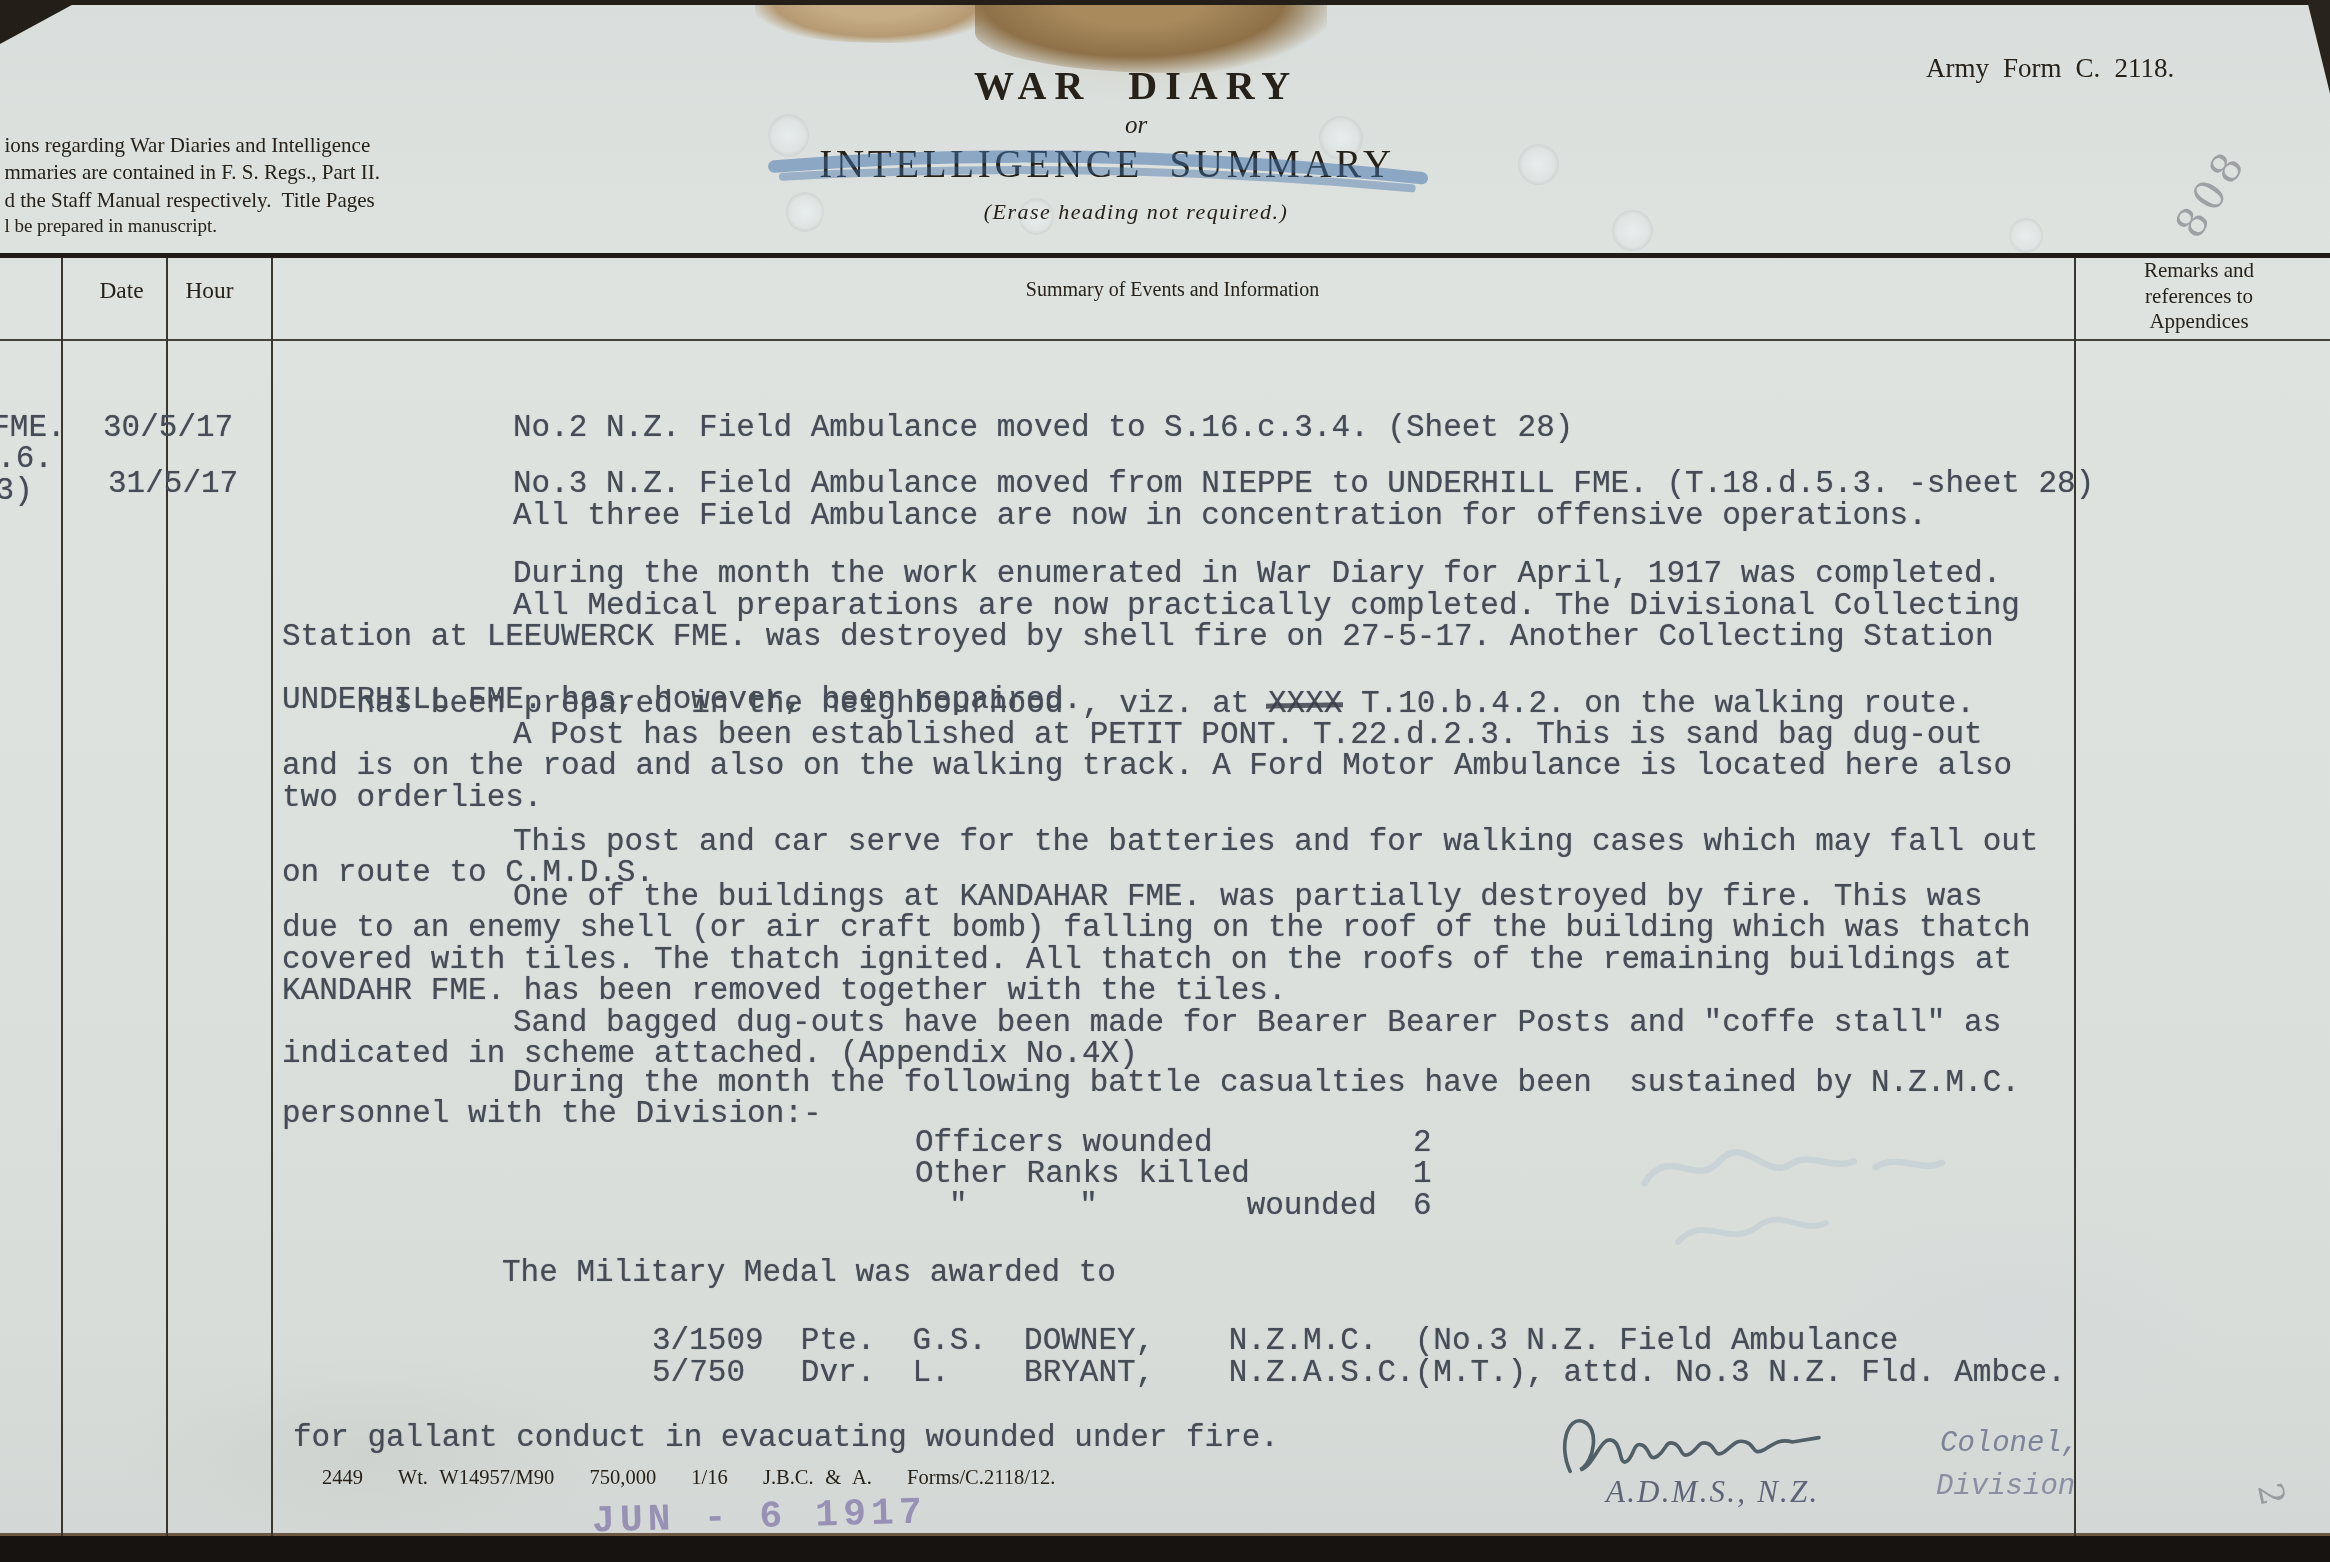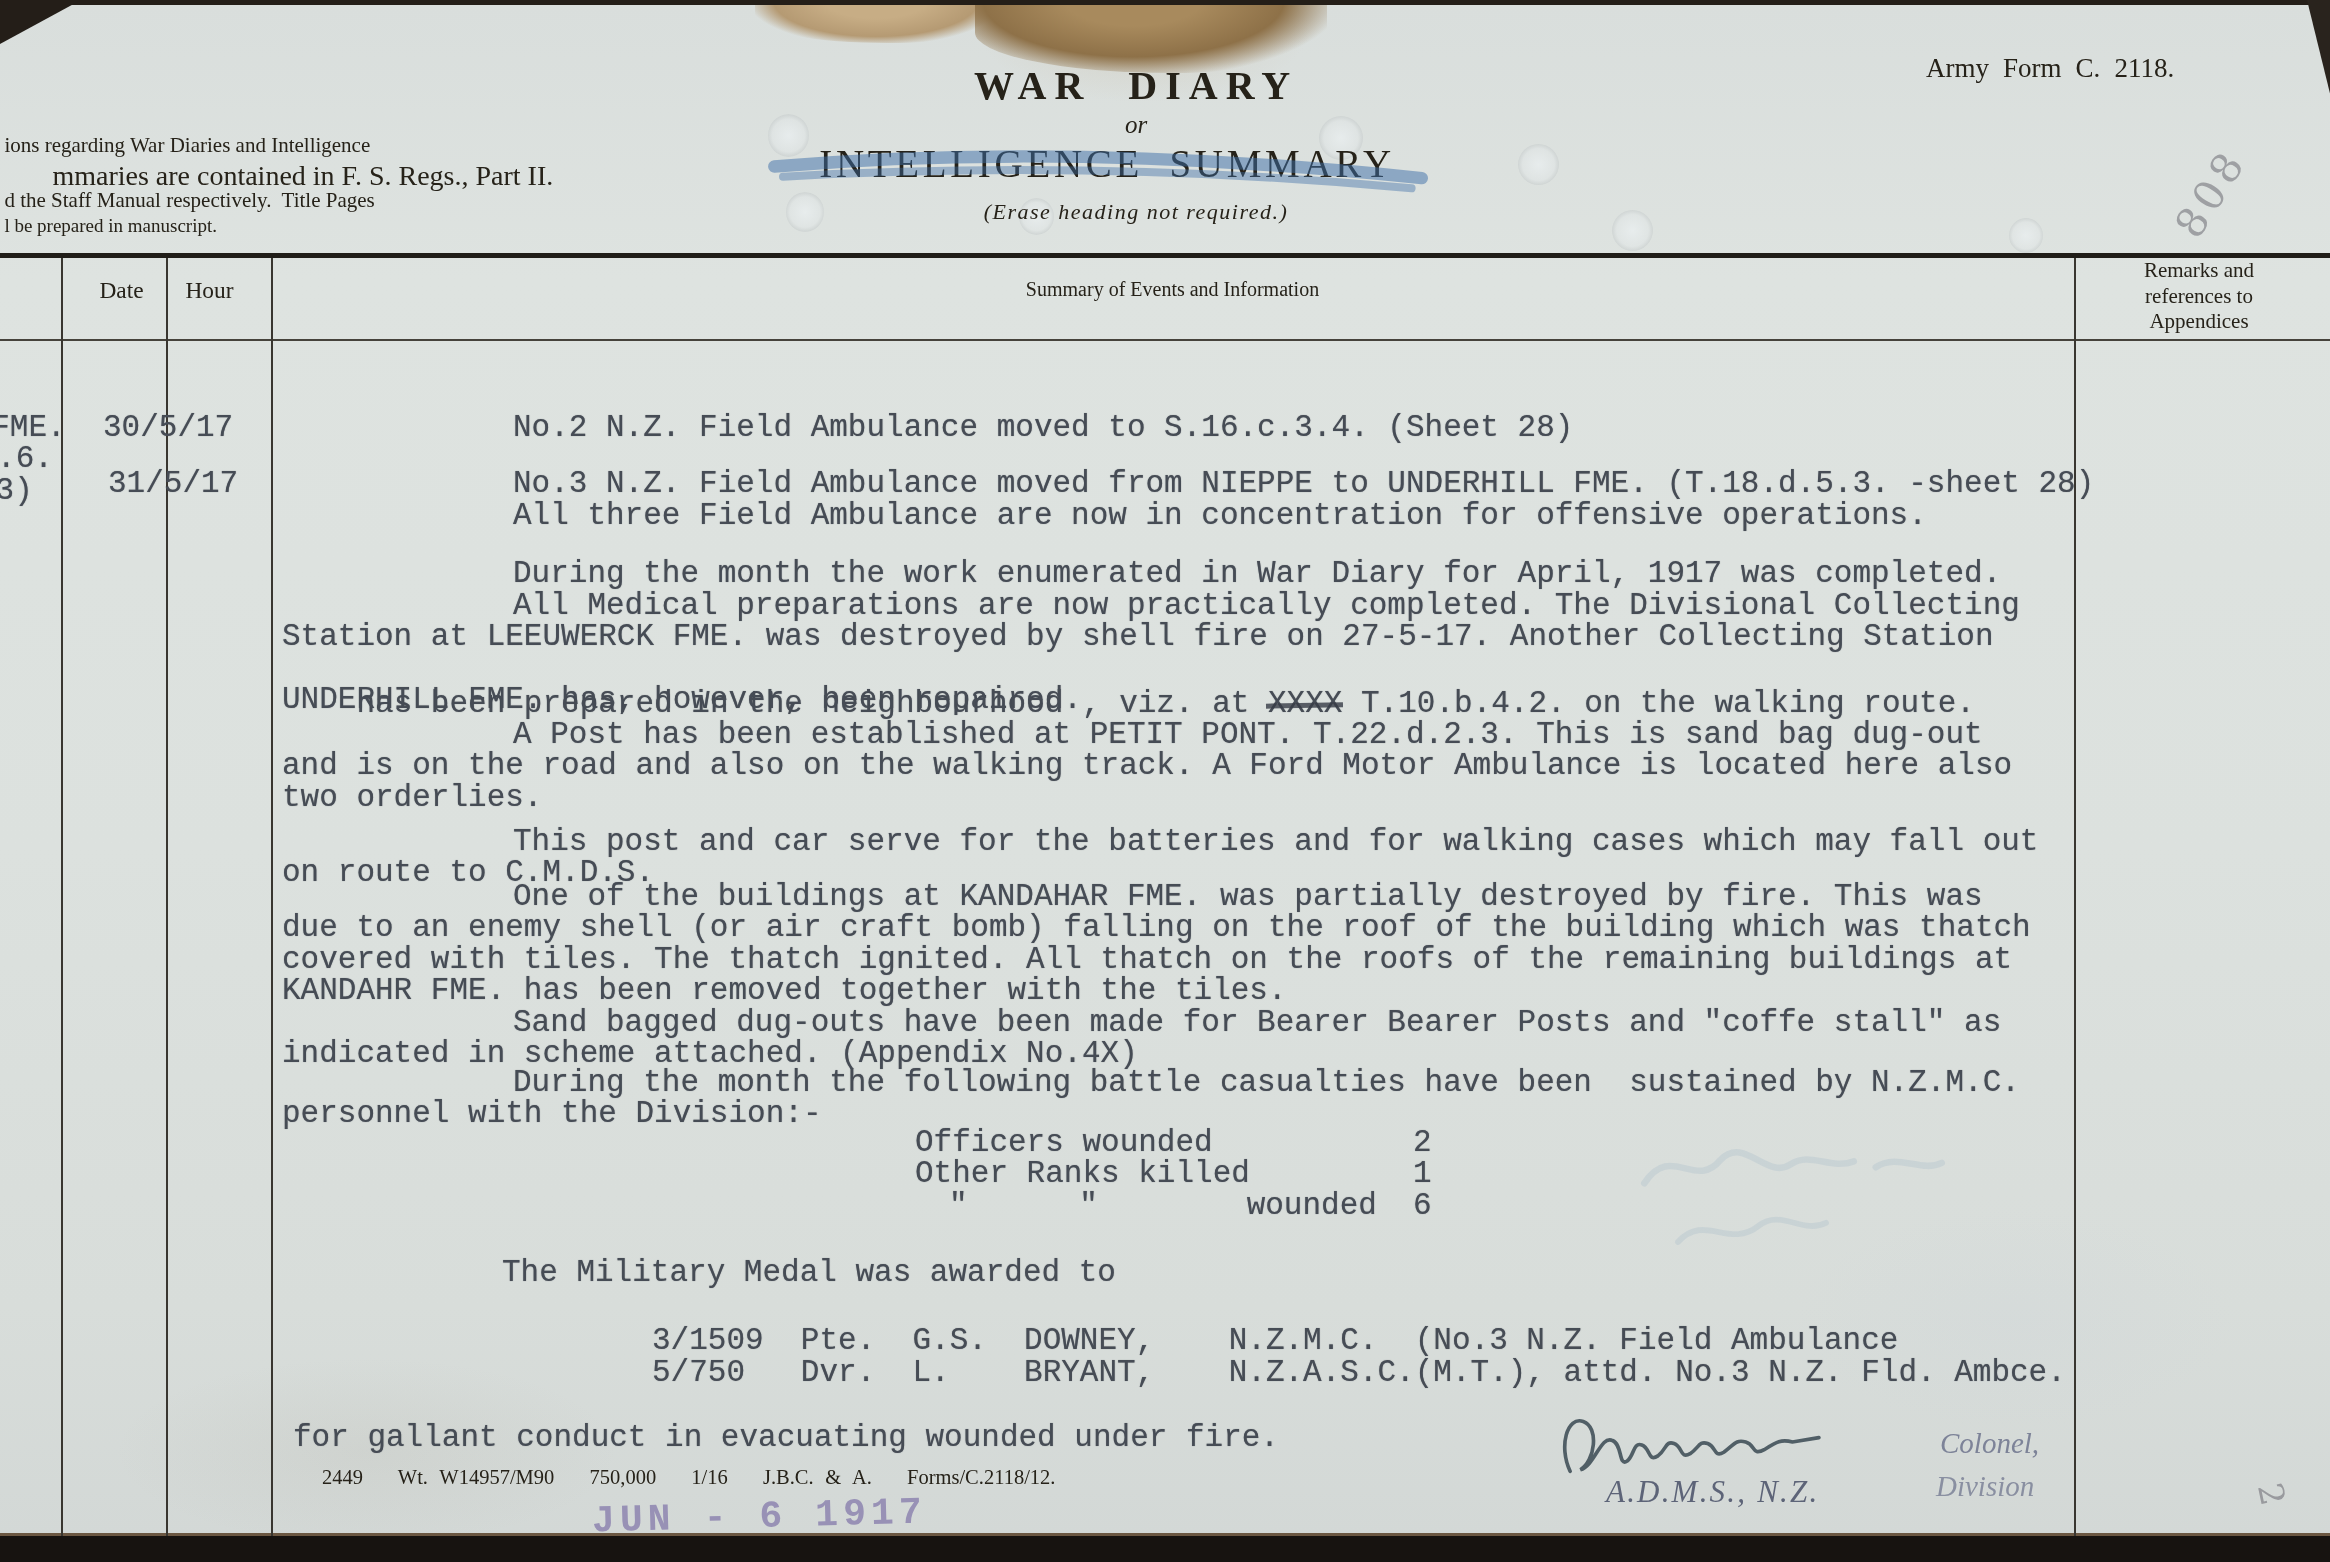--- a/index.html
+++ b/index.html
@@ -13,21 +13,21 @@
   .type{font-family:"Liberation Mono","DejaVu Sans Mono",monospace;font-size:31px;
         color:var(--type_ink,#464c55);text-shadow:0 0 1px rgba(63,68,78,.6);}
   .rule{position:absolute;background:#2a2722;}
   .vrule{position:absolute;width:2.2px;background:#393630;}
   .punch{position:absolute;border-radius:50%;opacity:.65;
          background:radial-gradient(circle,rgba(238,243,245,.95) 0%,rgba(228,233,235,.55) 55%,rgba(175,181,185,.4) 70%,rgba(0,0,0,0) 76%);}
   .center{text-align:center;}
   .ital{font-style:italic;}
   .struck{position:relative;}
   .struck:after{content:"";position:absolute;left:-1.5px;right:-1.5px;top:48%;height:5.1px;background:rgba(55,60,70,.8);transform:rotate(-1deg);}
-  .faded{color:var(--faded_italic,#7d8398);}
+  .faded{color:var(--faded_italic,#7d8398);font-family:Liberation Mono, monospace;}
   .tear{position:absolute;pointer-events:none;}
 </style>
 </head>
 <body>
 
 <div id="page">
 
   <div id="paper"></div>
 
   <div class="stain" style="left:975px;top:-44px;width:337px;height:147px;background:radial-gradient(ellipse,rgba(185,155,112,.22),rgba(0,0,0,0) 70%);"></div>
@@ -45,21 +45,21 @@
 
   <div class="punch" style="left:768px;top:114px;width:41px;height:43px;"></div>
   <div class="punch" style="left:1319px;top:116px;width:44px;height:44px;"></div>
   <div class="punch" style="left:786px;top:192px;width:38px;height:40px;"></div>
   <div class="punch" style="left:1019px;top:198px;width:35px;height:37px;"></div>
   <div class="punch" style="left:1518px;top:144px;width:41px;height:41px;"></div>
   <div class="punch" style="left:1612px;top:210px;width:41px;height:41px;"></div>
   <div class="punch" style="left:2009px;top:218px;width:34px;height:35px;"></div>
 
   <div class="line serif" style="left:4.4px;top:133px;font-size:21px;">ions regarding War Diaries and Intelligence</div>
-  <div class="line serif" style="left:4.4px;top:160px;font-size:28px;margin-left:48px;">mmaries are contained in F. S. Regs., Part II.</div>
+  <div class="line serif" style="left:4.4px;top:160px;font-size:21px;">mmaries are contained in F. S. Regs., Part II.</div>
   <div class="line serif" style="left:4.4px;top:188px;font-size:21px;">d the Staff Manual respectively.  Title Pages</div>
   <div class="line serif" style="left:4.4px;top:215px;font-size:19px;">l be prepared in manuscript.</div>
 
   <div class="line serif center" style="left:865px;top:62px;width:542px;font-size:40px;font-weight:bold;letter-spacing:8px;word-spacing:19px;">WAR DIARY</div>
   <div class="line serif center ital" style="left:865px;top:111px;width:542px;font-size:25px;">or</div>
   <div class="line serif center" style="left:777px;top:141px;width:660px;font-size:39px;font-weight:normal;letter-spacing:3.7px;word-spacing:13px;">INTELLIGENCE SUMMARY</div>
   <svg style="position:absolute;left:755px;top:130px;" width="689" height="70" viewBox="0 0 940 96">
     <path d="M24 50 Q 430 16 912 66" stroke="var(--strike_blue,#3c6ea8)" stroke-width="17" fill="none" opacity="0.5" stroke-linecap="round"></path>
     <path d="M36 64 Q 470 40 898 80" stroke="var(--strike_blue,#3c6ea8)" stroke-width="11" fill="none" opacity="0.42" stroke-linecap="round"></path>
   </svg>

